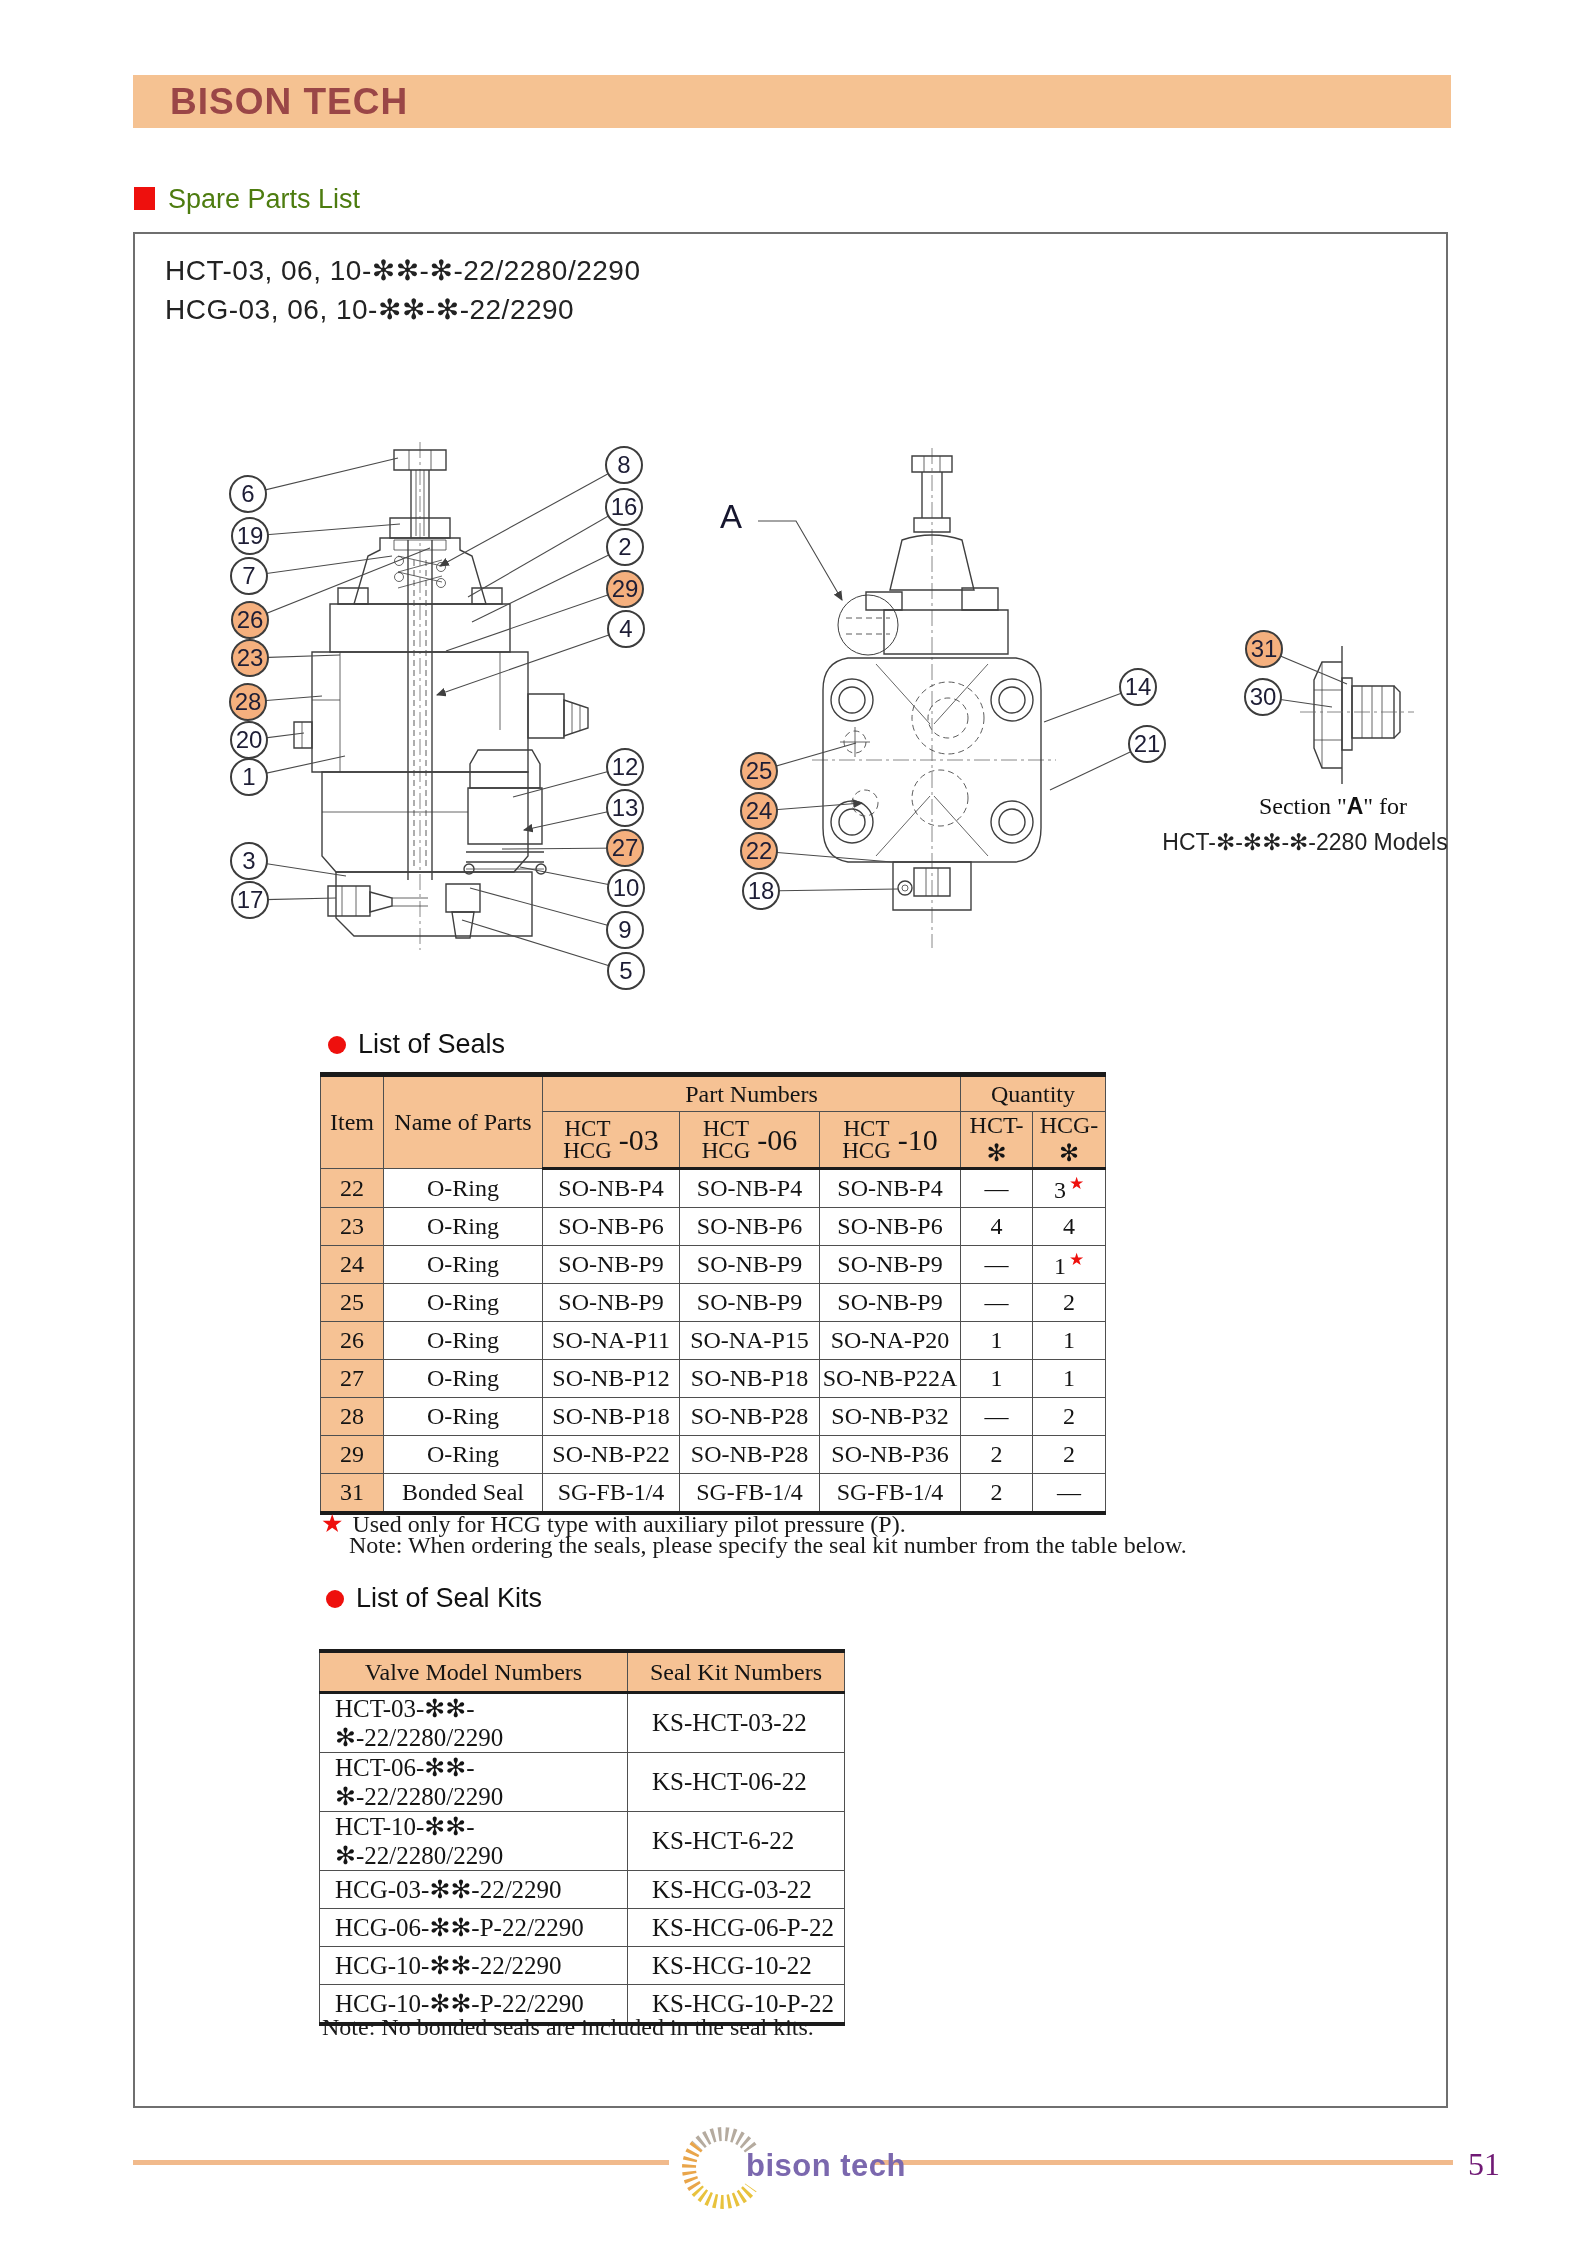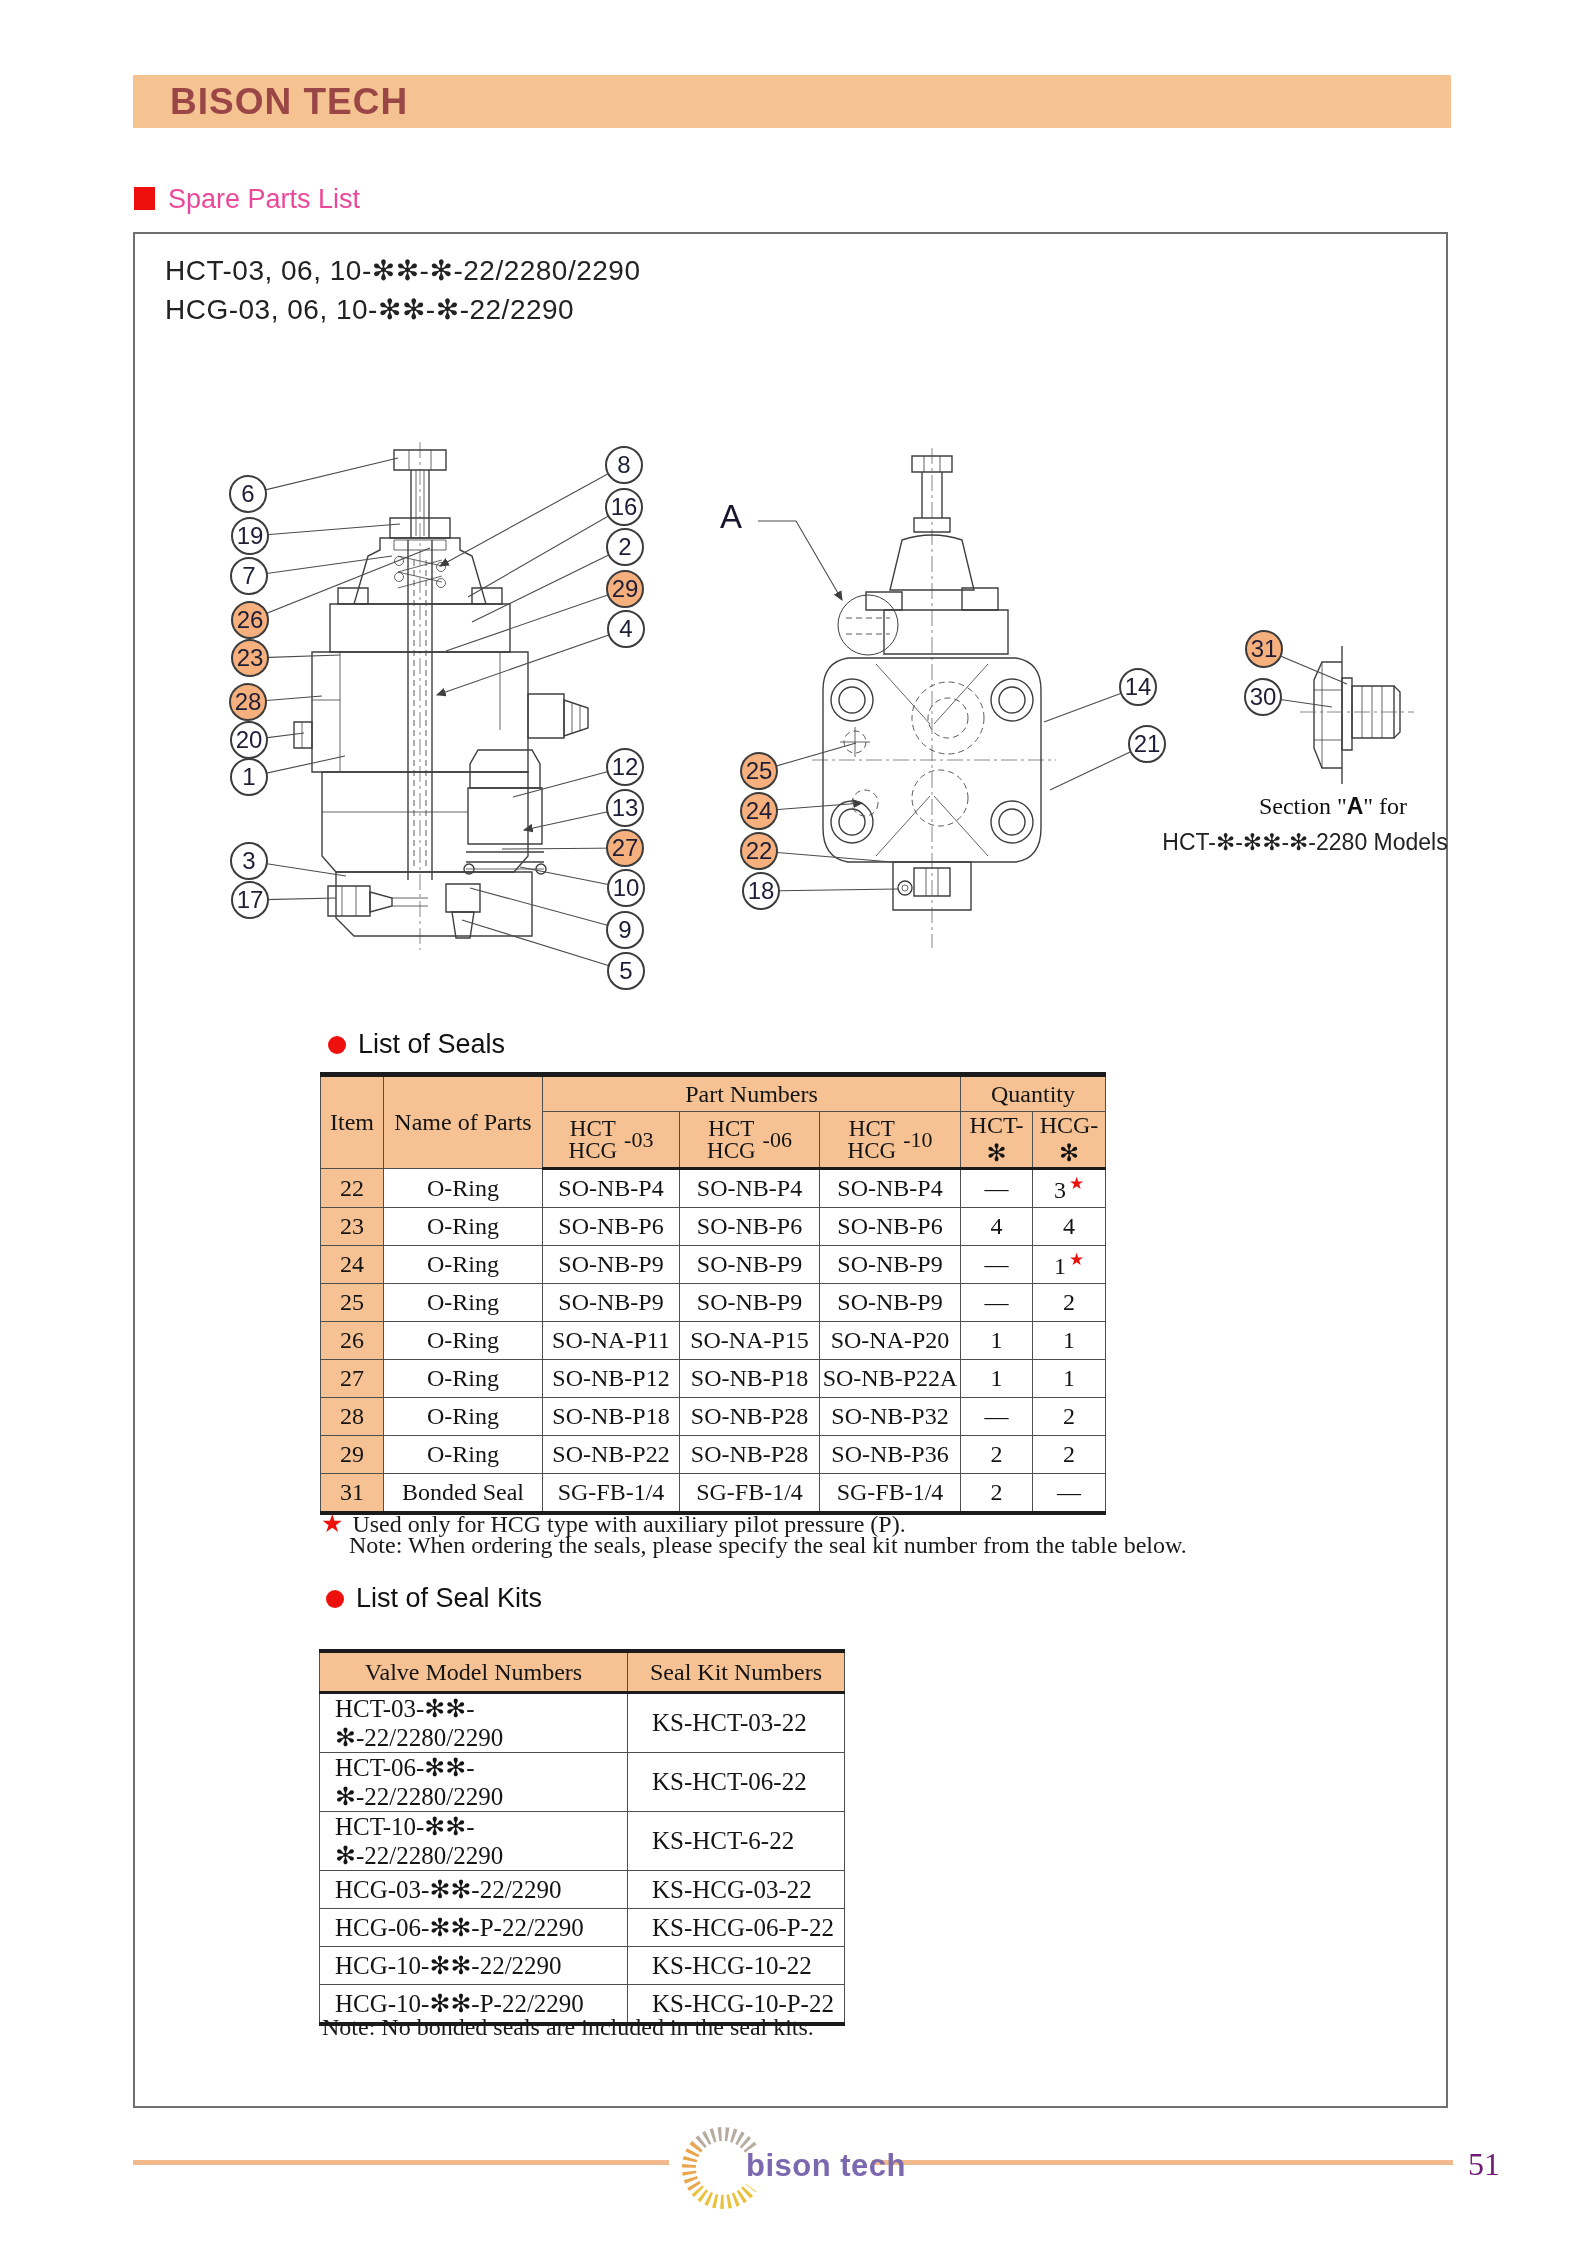--- a/index.html
+++ b/index.html
@@ -7,21 +7,21 @@
         font-family:"Liberation Sans",sans-serif;color:#1a1a1a;}
 
   
   .banner{position:absolute;left:133px;top:75px;width:1318px;height:53px;
           background:var(--banner_bg,#f5c292);display:flex;align-items:center;padding-left:37px;box-sizing:border-box;}
   .banner span{font-weight:800;font-size:37px;letter-spacing:1px;color:var(--banner_text,#9a4647);}
 
   
   .section-head{position:absolute;left:134px;top:184px;display:flex;align-items:flex-start;gap:13px;}
   .red-sq{width:21px;height:23px;background:var(--accent_red,#ee100d);margin-top:3px;}
-  .section-head span.t{font-size:27px;color:#ec4899;}
+  .section-head span.t{font-size:27px;color:#4d7c0f;}
 
   
   .main-box{position:absolute;left:133px;top:232px;width:1315px;height:1876px;border:2px solid #6f6f6f;box-sizing:border-box;}
 
   .model-title{position:absolute;left:165px;top:251px;font-size:28px;letter-spacing:.5px;line-height:39px;color:#222;}
 
   
   svg.art{position:absolute;left:0;top:0;width:1587px;height:2245px;}
   svg.art *{vector-effect:non-scaling-stroke;}
   .ln{stroke:#3f3f3f;stroke-width:1.4;fill:none;}
@@ -53,21 +53,21 @@
   #seals-table{position:absolute;left:320px;top:1072px;width:785px;
                border-top:5px solid #1b1b1b;border-bottom:4px solid #1b1b1b;}
   #seals-table th,#seals-table td{border:1px solid #4f4f4f;text-align:center;font-weight:normal;padding:0;}
   #seals-table thead th{background:var(--table_header_bg,#f6c294);font-size:24px;}
   #seals-table tr.h1 th{height:34px;}
   #seals-table tr.h2 th{height:46px;border-bottom:3px solid #1b1b1b;text-align:center;}
   #seals-table td{height:37px;font-size:24px;background:#fff;}
   #seals-table td.peach{background:var(--table_header_bg,#f6c294);}
   .hh{display:flex;align-items:center;justify-content:center;gap:7px;}
   .hh .stack{display:flex;flex-direction:column;line-height:22px;font-size:23px;}
-  .hh .suf{font-size:22px;}
+  .hh .suf{font-size:30px;}
   .star{color:var(--accent_red,#ee100d);font-size:17px;vertical-align:super;margin-left:3px;}
 
   
   .fn-star{position:absolute;left:321px;top:1509px;font-family:"Liberation Serif",serif;font-size:24px;}
   .fn-star .s{color:var(--accent_red,#ee100d);margin-right:9px;font-size:25px;}
   .fn-note{position:absolute;left:349px;top:1532px;font-family:"Liberation Serif",serif;font-size:24px;}
 
   
   #kits-table{position:absolute;left:319px;top:1623px;width:525px;
               border-top:4px solid #1b1b1b;border-bottom:4px solid #1b1b1b;margin-top:26px;}

